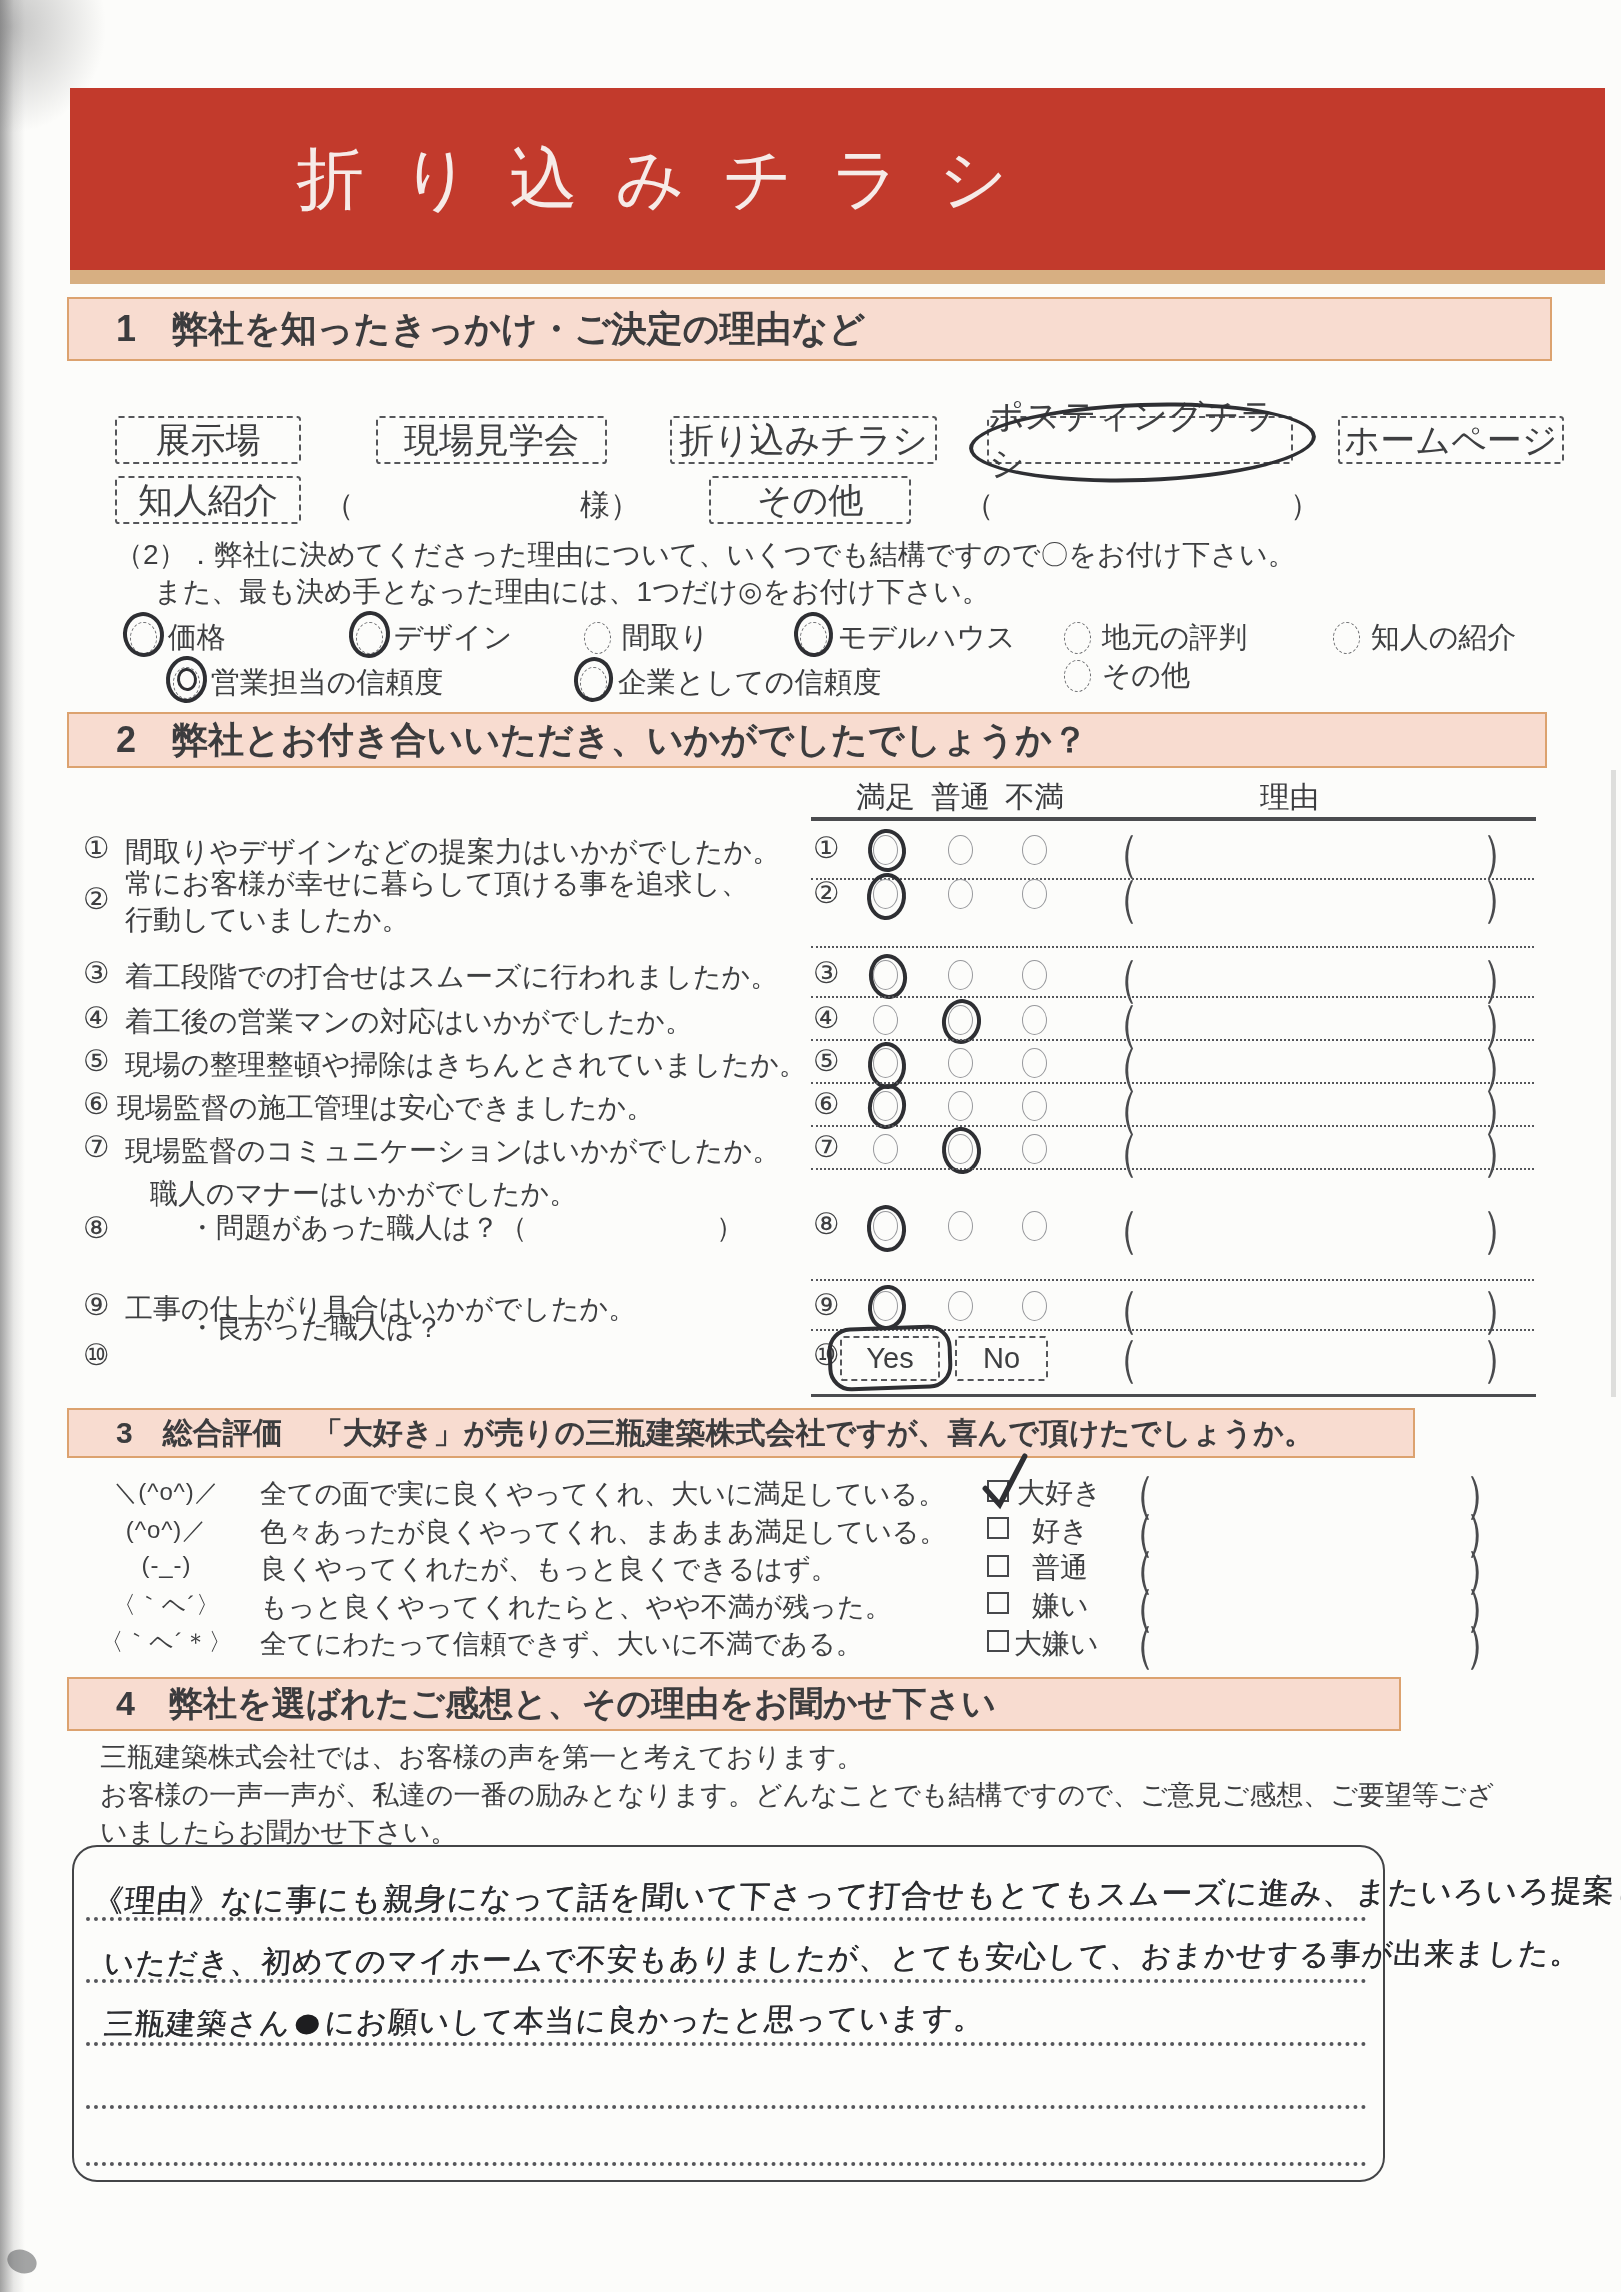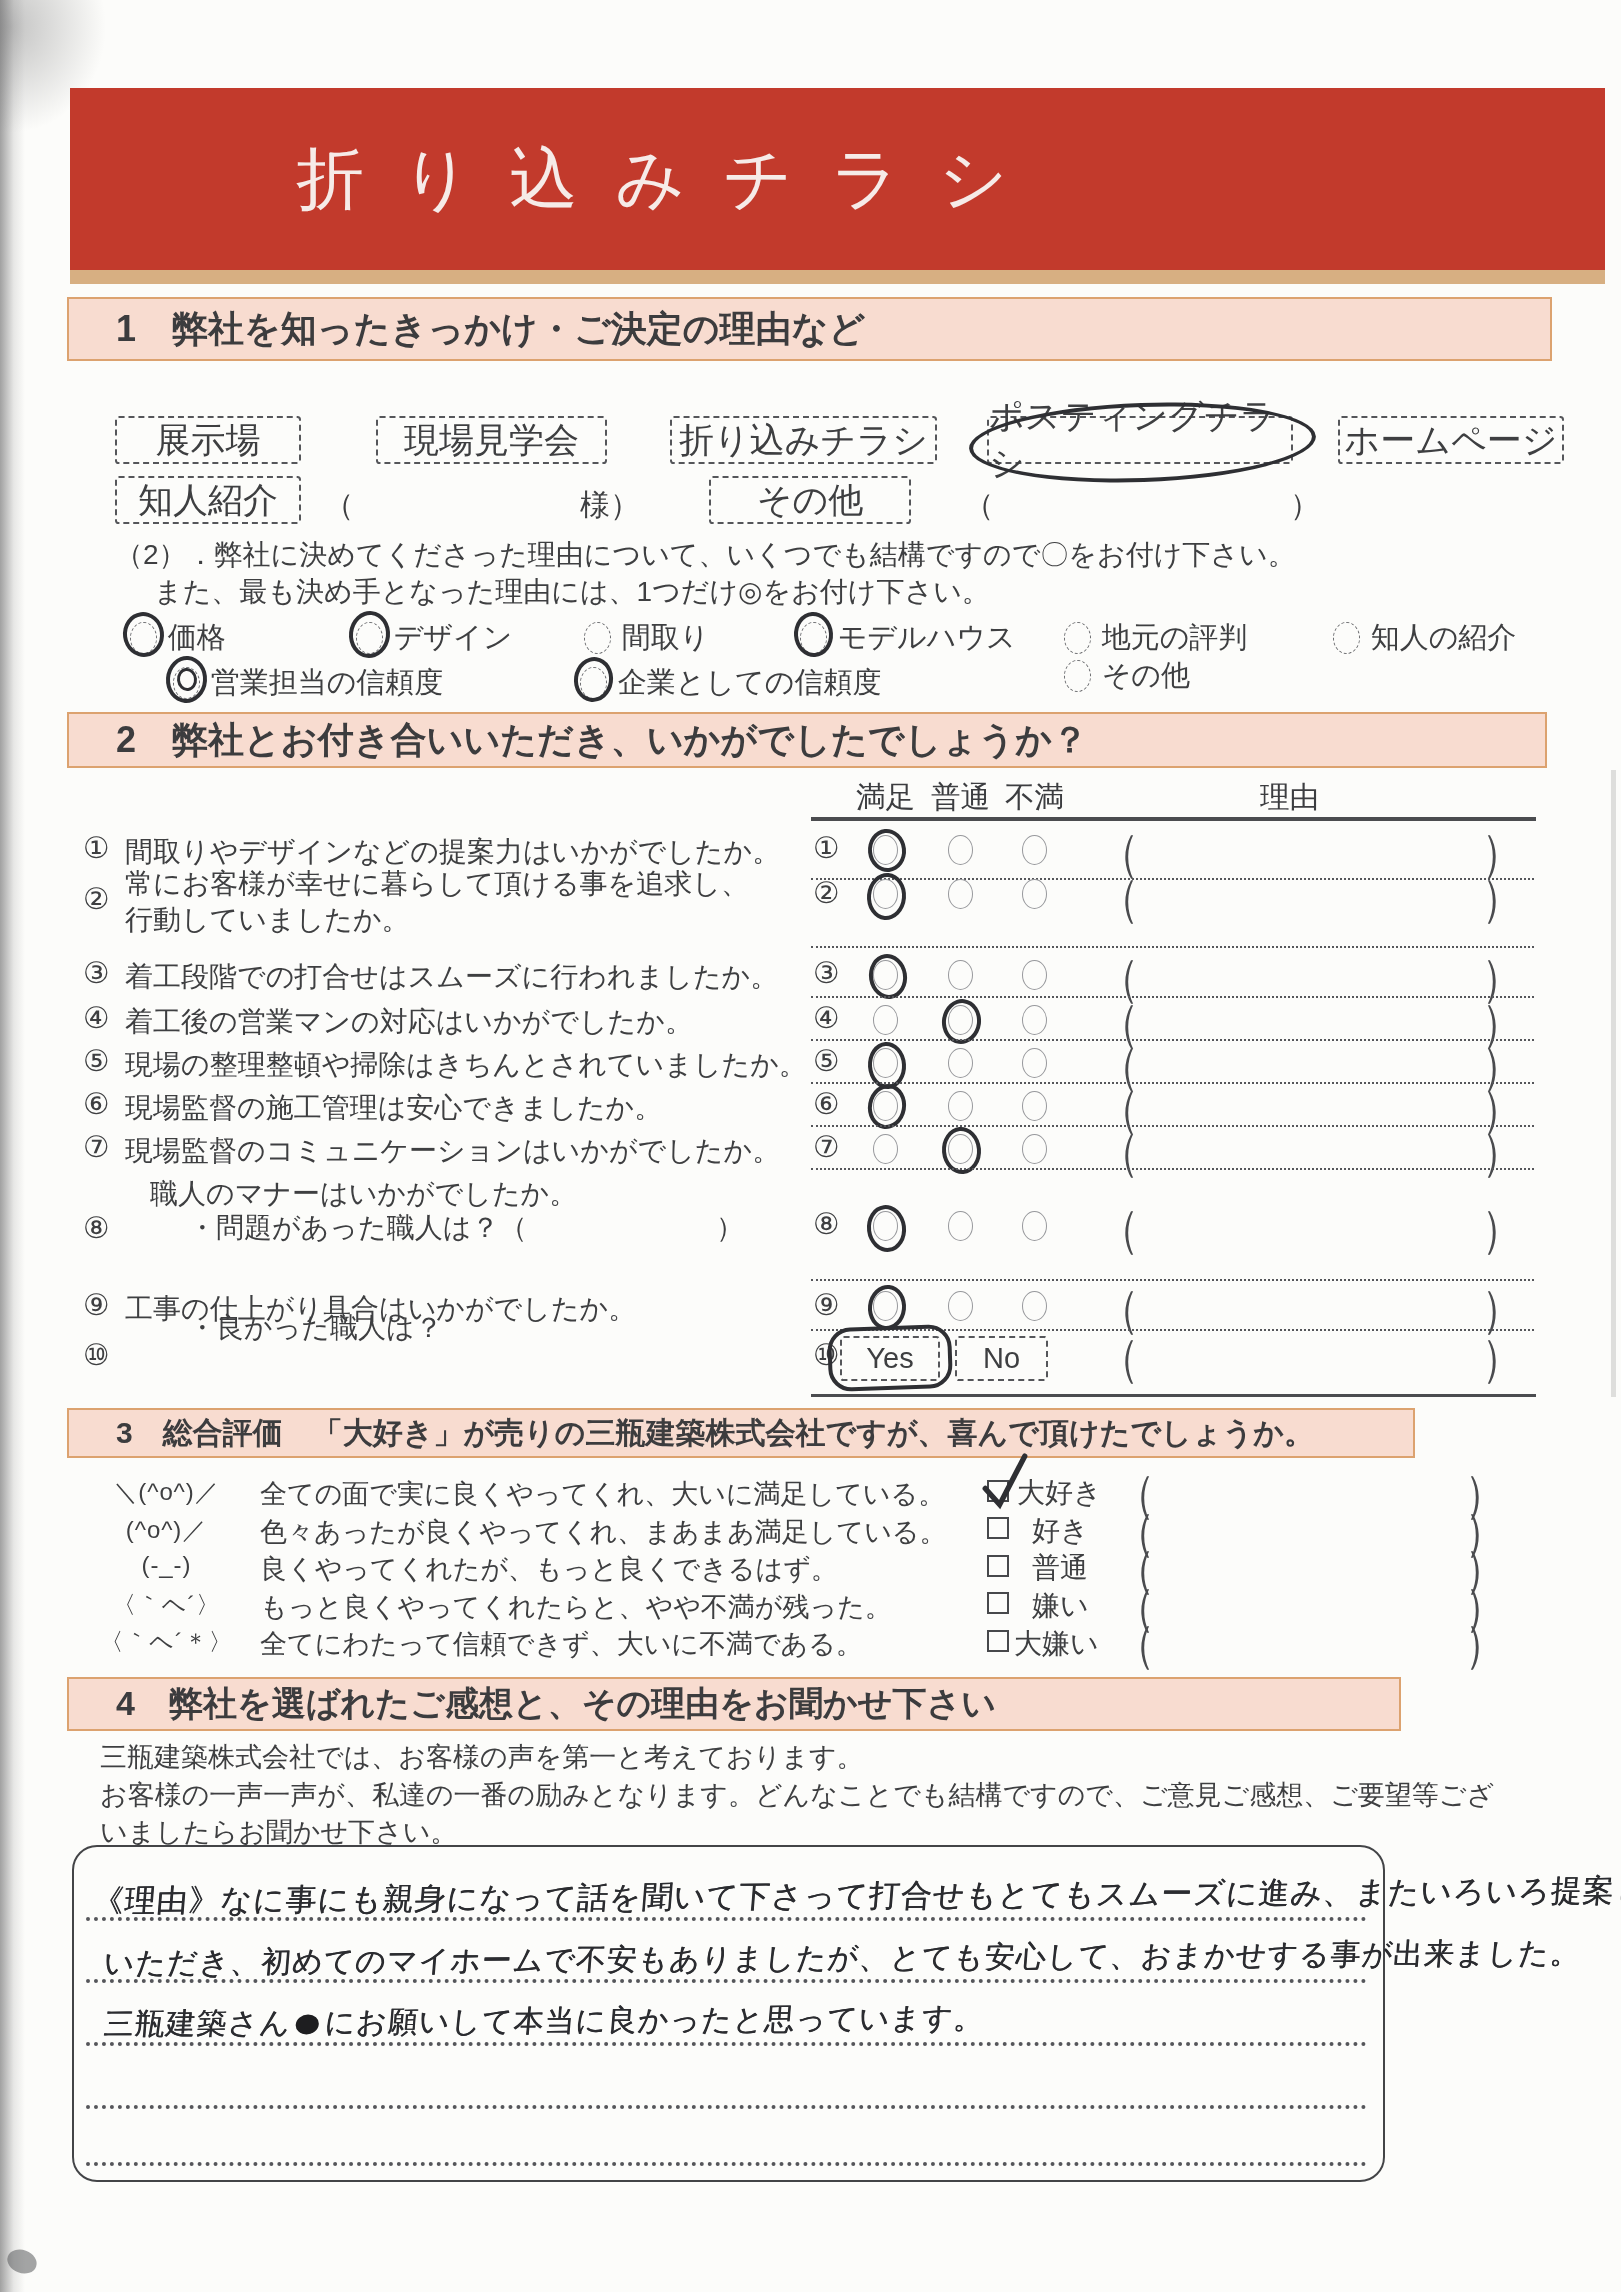--- a/index.html
+++ b/index.html
@@ -187,21 +187,21 @@
   <span class="qnum" style="left:813px;top:1044px;">⑤</span>
   <span class="abs circ printed" style="left:873px;top:1048px;"></span>
   <span class="abs circ printed" style="left:948px;top:1048px;"></span>
   <span class="abs circ printed" style="left:1022px;top:1048px;"></span>
   <span class="paren" style="left:1100px;top:1039px;">（</span>
   <span class="paren" style="left:1482px;top:1039px;">）</span>
   <span class="pen" style="left:868px;top:1042px;width:38px;height:47px;transform:rotate(-4deg);"></span>
   <div class="dotsep" style="left:811px;top:1082px;width:723px;"></div>
 
   <span class="qnum" style="left:83px;top:1087px;">⑥</span>
-  <span class="qtxt" style="left:125px;top:1089px;font-family:Liberation Serif, serif;">現場監督の施工管理は安心できましたか。</span>
+  <span class="qtxt" style="left:117px;top:1089px;font-family:Liberation Serif, serif;">現場監督の施工管理は安心できましたか。</span>
   <span class="qnum" style="left:813px;top:1087px;">⑥</span>
   <span class="abs circ printed" style="left:873px;top:1091px;"></span>
   <span class="abs circ printed" style="left:948px;top:1091px;"></span>
   <span class="abs circ printed" style="left:1022px;top:1091px;"></span>
   <span class="paren" style="left:1100px;top:1082px;">（</span>
   <span class="paren" style="left:1482px;top:1082px;">）</span>
   <span class="pen" style="left:868px;top:1084px;width:38px;height:45px;transform:rotate(10deg);"></span>
   <div class="dotsep" style="left:811px;top:1125px;width:723px;"></div>
 
   <span class="qnum" style="left:83px;top:1130px;">⑦</span>

